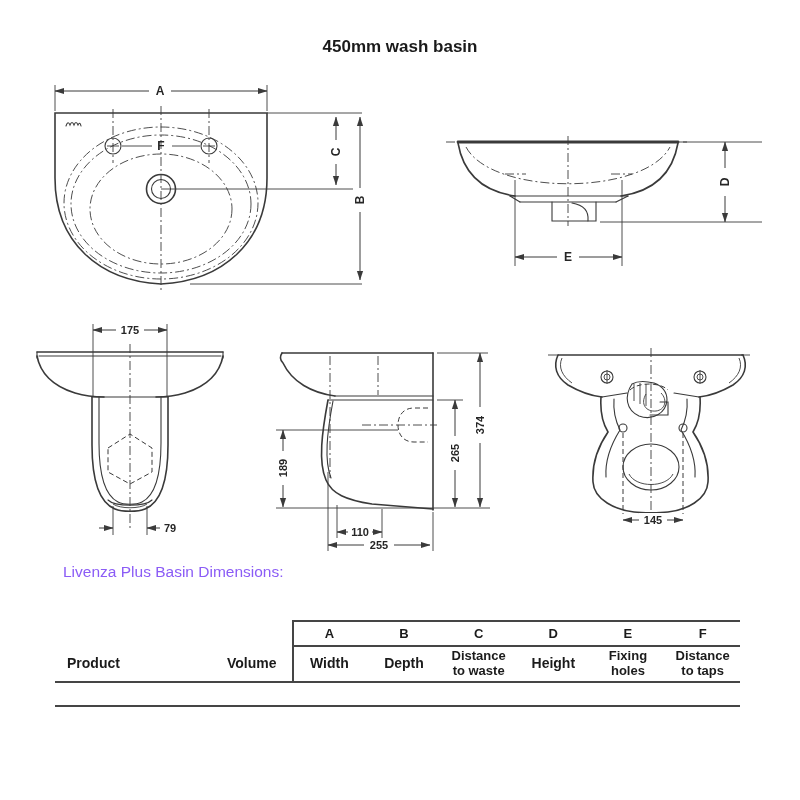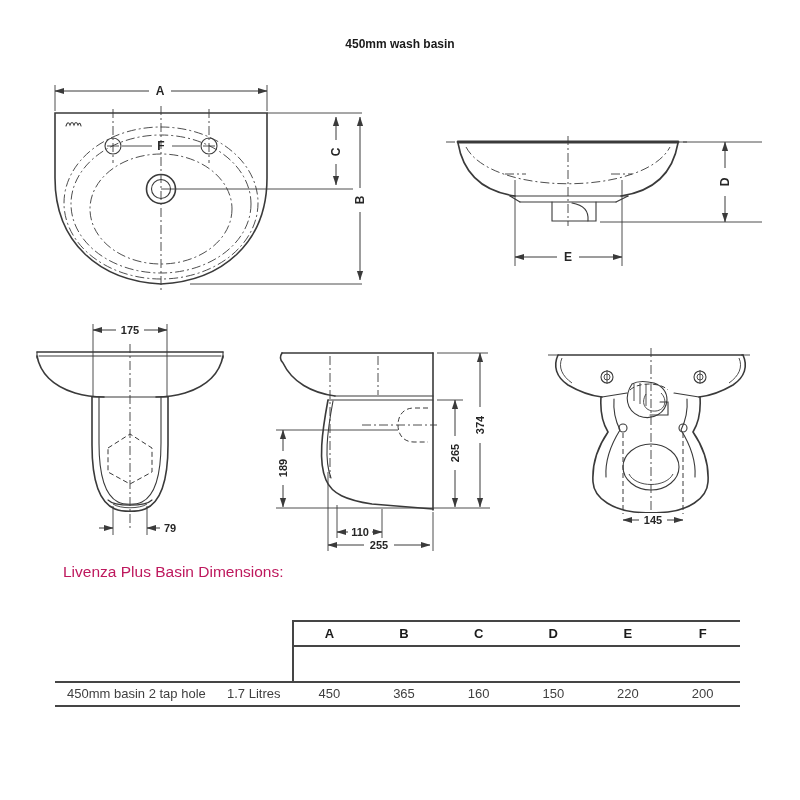--- a/index.html
+++ b/index.html
@@ -3,24 +3,24 @@
 <meta charset="utf-8">
 <style>
   html,body{margin:0;padding:0;}
   body{
     width:800px;height:800px;position:relative;background:#ffffff;
     font-family:"Liberation Sans", sans-serif;color:#1b1b1b;overflow:hidden;
   }
   .abs{position:absolute;}
   .title{
     left:0;top:37px;width:800px;text-align:center;
-    font-size:12px;font-weight:bold;color:#1a1a1a;
+    font-size:17px;font-weight:bold;color:#1a1a1a;
   }
   .section-heading{
-    left:63px;top:563px;font-size:15.5px;font-weight:400;color:#be185d;
+    left:63px;top:563px;font-size:15.5px;font-weight:400;color:#8b5cf6;
   }
   svg{position:absolute;overflow:visible;}
   svg text{font-family:"Liberation Sans", sans-serif;fill:#262626;}
   .ol{stroke:#3a3a3a;fill:none;stroke-width:1.6;stroke-linecap:round;}
   .ml{stroke:#3a3a3a;fill:none;stroke-width:1.1;stroke-linecap:round;}
   .tl{stroke:#3a3a3a;fill:none;stroke-width:0.9;}
   .cl{stroke:#3a3a3a;fill:none;stroke-width:0.9;stroke-dasharray:9 3 2 3;}
   .dsh{stroke:#3a3a3a;fill:none;stroke-width:1;stroke-dasharray:5 3;}
   .dim{stroke:#3a3a3a;fill:none;stroke-width:1;}
   .lbl{font-size:12px;font-weight:bold;}
@@ -268,28 +268,28 @@
     <div class="c">A</div>
     <div class="c">B</div>
     <div class="c">C</div>
     <div class="c">D</div>
     <div class="c">E</div>
     <div class="c">F</div>
   </div>
 
   <div class="hline" style="left:237px;width:448px;top:47px;height:1.5px"></div>
 
+  <div class="grid heads">
+    <div class="l big" style="padding-left:12px">Product</div>
+    <div class="l big" style="padding-left:7px">Volume</div>
+    <div class="c big">Width</div>
+    <div class="c big">Depth</div>
+    <div class="c" style="padding:0 6px">Distance to waste</div>
+    <div class="c big">Height</div>
+    <div class="c" style="padding:0 12px">Fixing holes</div>
+    <div class="c" style="padding:0 6px">Distance to taps</div>
+  </div>
 
   <div class="hline" style="left:0;width:685px;top:83px;height:2px"></div>
 
-  <div class="grid datarow">
-    <div class="l" style="padding-left:12px">450mm basin 2 tap hole</div>
-    <div class="l" style="padding-left:7px">1.7 Litres</div>
-    <div class="c">450</div>
-    <div class="c">365</div>
-    <div class="c">160</div>
-    <div class="c">150</div>
-    <div class="c">220</div>
-    <div class="c">200</div>
-  </div>
 
   <div class="hline" style="left:0;width:685px;top:107px;height:1.5px"></div>
 </div>
 
 </body></html>

